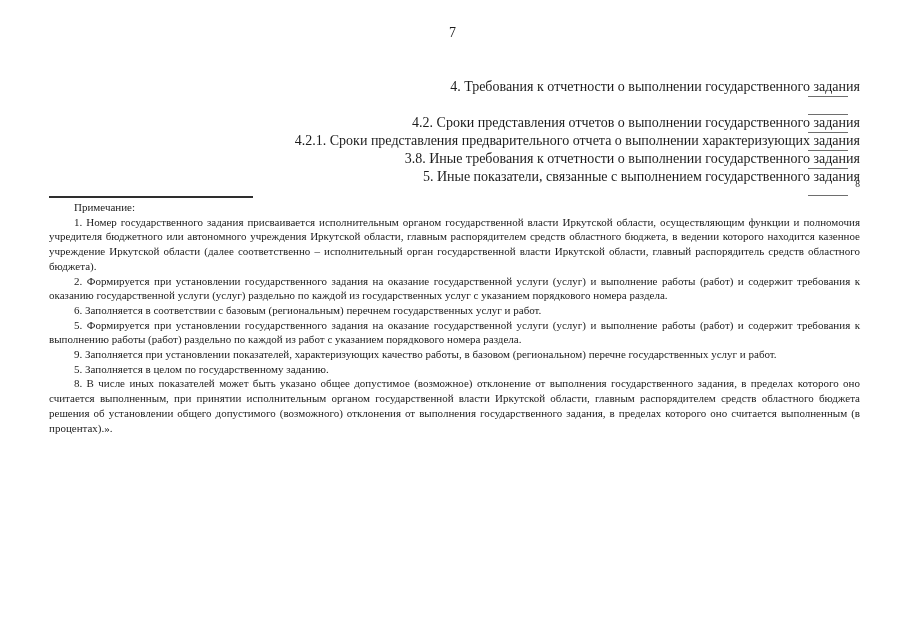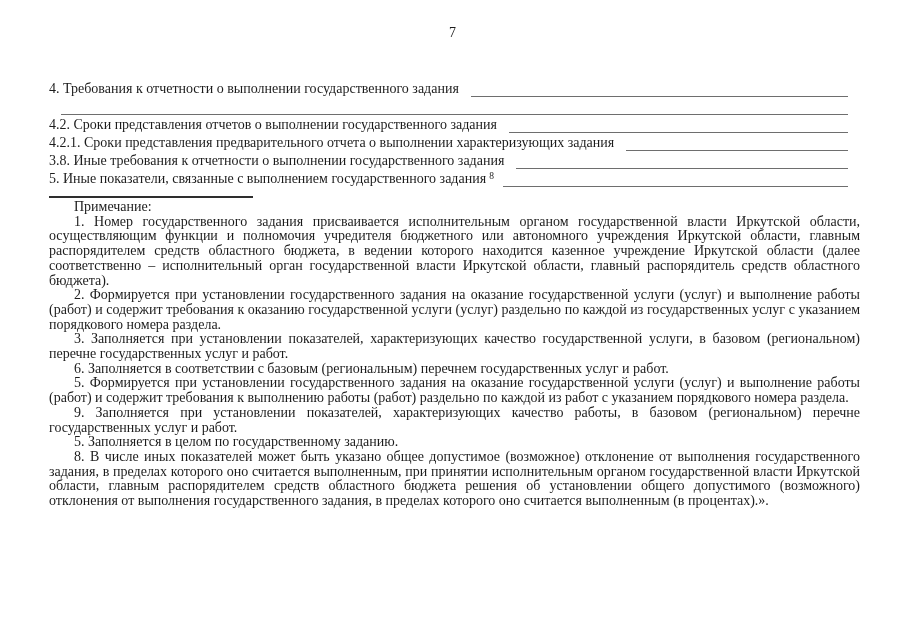--- a/index.html
+++ b/index.html
@@ -25,20 +25,21 @@
   .form-section {
     position: absolute;
     left: 49px; top: 79px; width: 811px;
   }
   .form-line {
     display: flex;
     align-items: flex-end;
     height: 18px;
     font-size: 14px;
     white-space: nowrap;
+    flex-direction: column;
   }
   .form-label { white-space: nowrap; }
   .fn-ref {
     font-size: 9.5px;
     position: relative;
     top: -6px;
     margin-left: 3px;
   }
   .blank {
     flex: 1 1 auto;
@@ -50,21 +51,21 @@
   }
   .footnote-sep {
     position: absolute;
     left: 49px; top: 196px;
     width: 204px; height: 0;
     border-top: 2px solid #2e2e2e;
   }
   .notes {
     position: absolute;
     left: 49px; top: 200px; width: 811px;
-    font-size: 14px;
+    font-size: 11px;
     line-height: 14.7px;
     text-align: justify;
   }
   .notes p { margin: 0; text-indent: 25px; }
   .notes .heading { text-align: left; }
 </style>
 </head>
 <body>
 
 <div class="sheet">
@@ -109,21 +110,20 @@
     </div>
 
   </div>
 
   <div class="footnote-sep"></div>
 
   <div class="notes">
     <p class="heading">Примечание:</p>
     <p>1. Номер государственного задания присваивается исполнительным органом государственной власти Иркутской области, осуществляющим функции и полномочия учредителя бюджетного или автономного учреждения Иркутской области, главным распорядителем средств областного бюджета, в ведении которого находится казенное учреждение Иркутской области (далее соответственно – исполнительный орган государственной власти Иркутской области, главный распорядитель средств областного бюджета).</p>
     <p>2. Формируется при установлении государственного задания на оказание государственной услуги (услуг) и выполнение работы (работ) и содержит требования к оказанию государственной услуги (услуг) раздельно по каждой из государственных услуг с указанием порядкового номера раздела.</p>
-    <p>3. Заполняется при установлении показателей, характеризующих качество государственной услуги, в базовом (региональном) перечне государственных услуг и работ.</p>
     <p>6. Заполняется в соответствии с базовым (региональным) перечнем государственных услуг и работ.</p>
     <p>5. Формируется при установлении государственного задания на оказание государственной услуги (услуг) и выполнение работы (работ) и содержит требования к выполнению работы (работ) раздельно по каждой из работ с указанием порядкового номера раздела.</p>
     <p>9. Заполняется при установлении показателей, характеризующих качество работы, в базовом (региональном) перечне государственных услуг и работ.</p>
     <p>5. Заполняется в целом по государственному заданию.</p>
     <p>8. В числе иных показателей может быть указано общее допустимое (возможное) отклонение от выполнения государственного задания, в пределах которого оно считается выполненным, при принятии исполнительным органом государственной власти Иркутской области, главным распорядителем средств областного бюджета решения об установлении общего допустимого (возможного) отклонения от выполнения государственного задания, в пределах которого оно считается выполненным (в процентах).».</p>
   </div>
 
 </div>
 
 </body></html>

